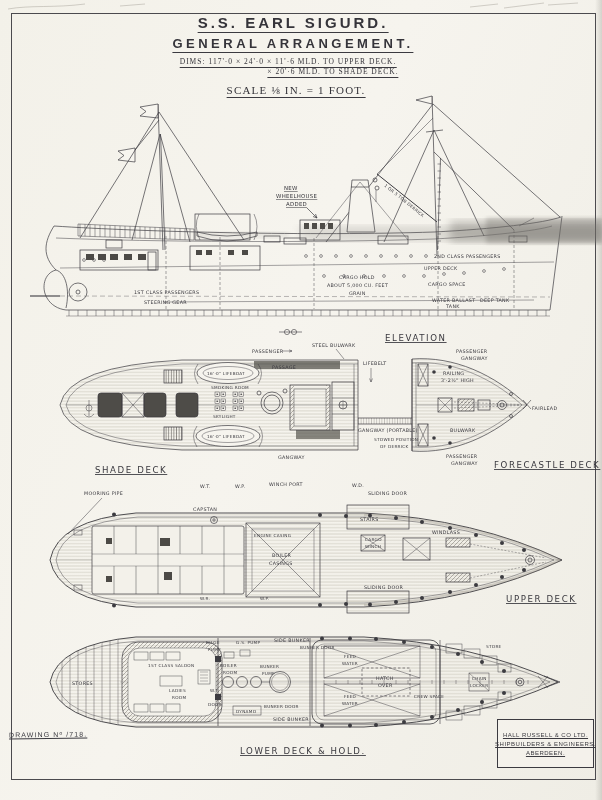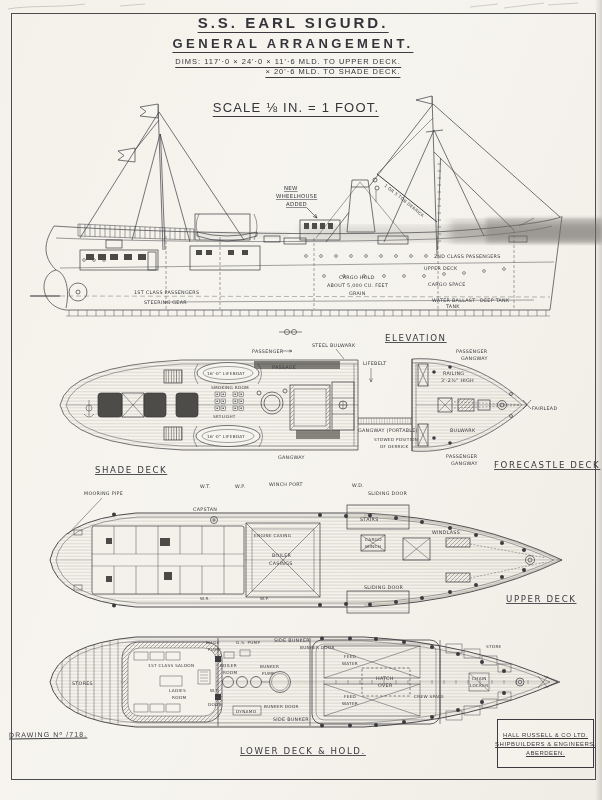--- a/index.html
+++ b/index.html
@@ -3,26 +3,26 @@
 <meta charset="utf-8">
 <style>
   html,body{margin:0;padding:0;background:#ddd;}
   .sheet{position:relative;width:602px;height:800px;overflow:hidden;
     background:linear-gradient(112deg,#f3f1e9 0%,#f6f4ee 45%,#efede5 100%);
     font-family:"Liberation Sans",sans-serif;color:#39383e;}
   .frame{position:absolute;left:11px;top:13px;width:583px;height:765px;
     border:1.2px solid #4b4a4e;pointer-events:none;}
   .hdr{position:absolute;white-space:nowrap;color:#35343a;}
   .u{border-bottom:1.4px solid #3b3a40;padding-bottom:1px;}
-  .u2{border-bottom:1px solid #3b3a40;padding-bottom:0.5px;}
+  .u2{border-bottom:1px solid #3b3a40;padding-bottom:0.5px;font-family:Liberation Serif, serif;}
   .t1{top:14px;left:293px;transform:translateX(-50%);font-size:15px;letter-spacing:3px;font-weight:bold;}
   .t2{top:36px;left:293px;transform:translateX(-50%);font-size:13px;letter-spacing:3.5px;font-weight:bold;}
   .dims{top:57px;left:288px;transform:translateX(-50%);font-size:7.5px;letter-spacing:1px;}
   .dims2{top:67px;left:333px;transform:translateX(-50%);font-size:7.5px;letter-spacing:1px;}
-  .scl{top:100px;left:296px;transform:translateX(-50%);font-size:13px;letter-spacing:1.2px;}
+  .scl{top:84px;left:296px;transform:translateX(-50%);font-size:11px;letter-spacing:1.2px;}
   .dno{position:absolute;left:9px;top:731px;font-size:7px;letter-spacing:1.1px;
     text-decoration:underline;transform:rotate(-0.6deg);color:#3b3a40;}
   .tblock{position:absolute;left:497px;top:719px;width:95px;height:47px;
     border:1.6px solid #3b3a40;background:rgba(246,244,238,.6);
     display:flex;flex-direction:column;align-items:center;justify-content:center;gap:3px;}
   .tblock span{font-size:6px;letter-spacing:.5px;text-decoration:underline;white-space:nowrap;color:#3b3a40;}
   svg{position:absolute;overflow:visible;}
   .t{font-family:"DejaVu Sans",sans-serif;fill:#39383e;stroke:none;letter-spacing:.3px;}
   .t4{font-size:4.2px}.t45{font-size:4.8px}.t5{font-size:5.4px}
   .t9{font-size:8.6px;letter-spacing:1.6px;}

